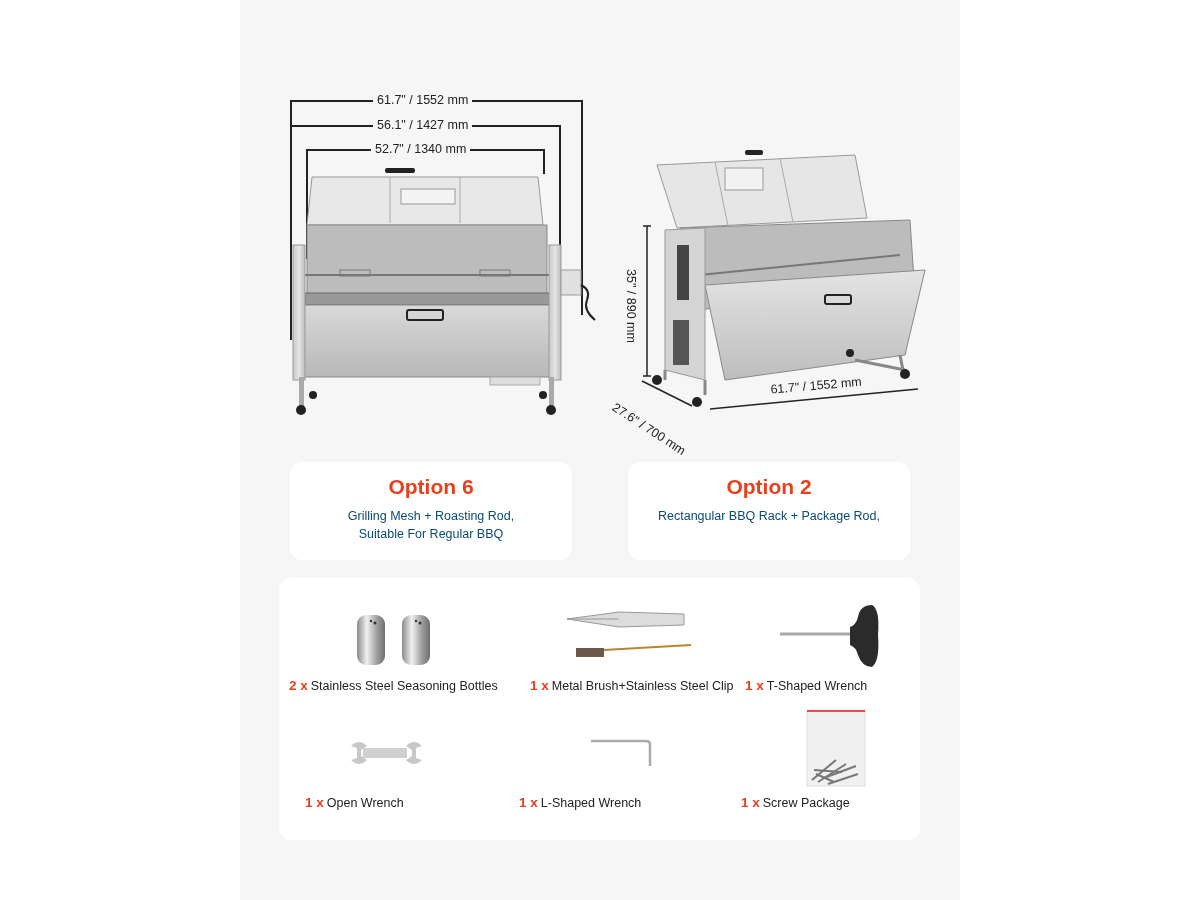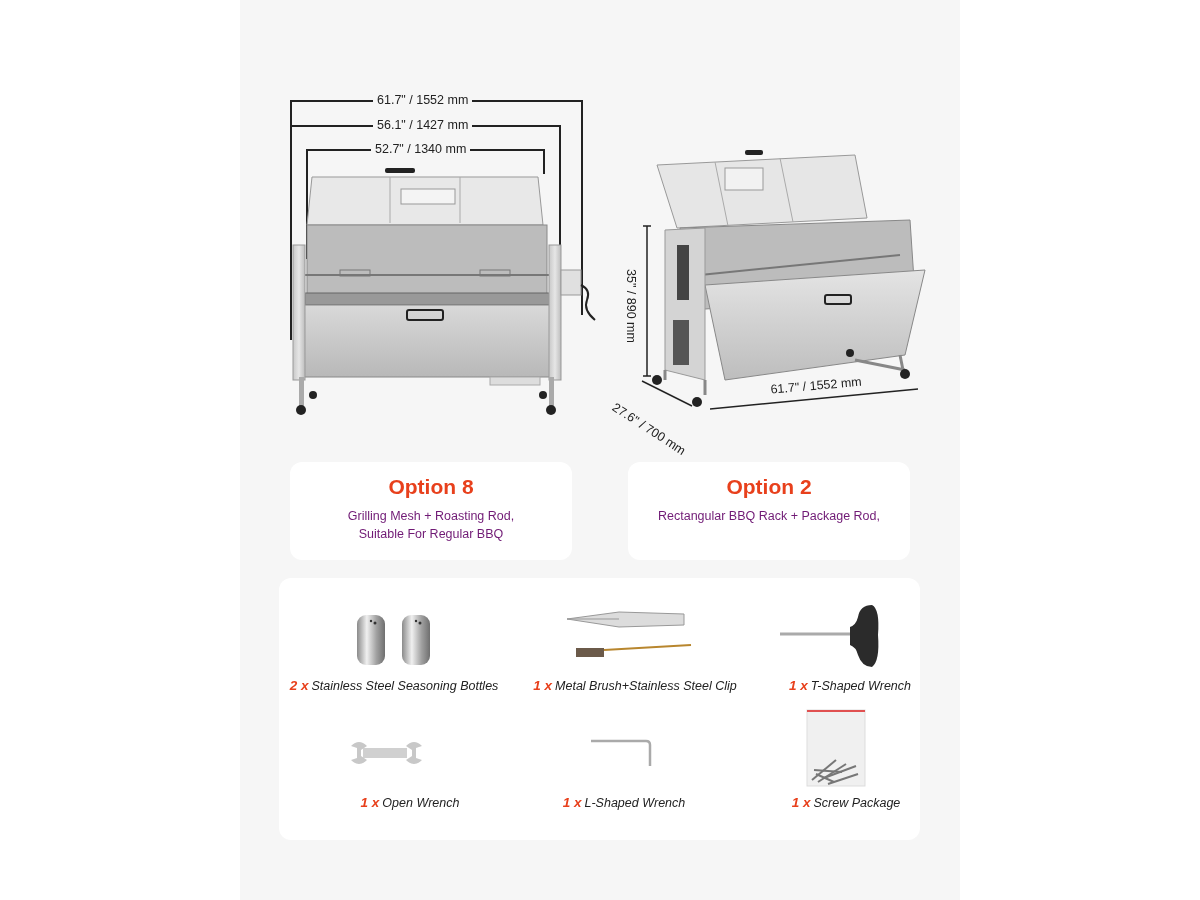--- a/index.html
+++ b/index.html
@@ -18,23 +18,23 @@
   }
   .line { position: absolute; background: #222; }
   .card {
     position: absolute; background: #ffffff; border-radius: 12px;
   }
   .opt-title {
     text-align: center; color: #e8401c; font-weight: bold; font-size: 21px;
     margin-top: 13px;
   }
   .opt-desc {
-    text-align: center; color: #701a75; font-size: 12.5px; line-height: 18px; margin-top: 8px;
-  }
-  .acc-item { position: absolute; width: 210px; text-align: center; font-style: italic; }
+    text-align: center; color: #0c4a6e; font-size: 12.5px; line-height: 18px; margin-top: 8px;
+  }
+  .acc-item { position: absolute; width: 210px; text-align: left; }
   .acc-label { font-size: 12.5px; color: #222; white-space: nowrap; }
   .acc-qty { color: #e8401c; font-weight: bold; font-size: 13.5px; margin-right: 3px; }
   .acc-pic { position: absolute; }
 </style>
 </head>
 <body>
 
 <div class="panel"></div>
 
 <div>
@@ -142,21 +142,21 @@
     <line x1="37" y1="251" x2="87" y2="276" stroke="#222" stroke-width="1.5"></line>
 
     <line x1="105" y1="279" x2="313" y2="259" stroke="#222" stroke-width="1.5"></line>
   </svg>
   <div class="dim-label" style="left:600px;top:297px;transform:rotate(90deg);transform-origin:left top;background:transparent;left:638px;top:265px;">35" / 890 mm</div>
   <div class="dim-label" style="left:614px;top:398px;transform:rotate(33deg);transform-origin:left top;background:transparent;">27.6" / 700 mm</div>
   <div class="dim-label" style="left:766px;top:383px;transform:rotate(-5deg);transform-origin:left top;background:transparent;">61.7" / 1552 mm</div>
 </div>
 
 <div class="card" style="left:290px;top:462px;width:282px;height:98px;">
-  <div class="opt-title">Option 8</div>
+  <div class="opt-title">Option 6</div>
   <div class="opt-desc">
     <div>Grilling Mesh + Roasting Rod,</div>
     <div>Suitable For Regular BBQ</div>
   </div>
 </div>
 <div class="card" style="left:628px;top:462px;width:282px;height:98px;">
   <div class="opt-title">Option 2</div>
   <div class="opt-desc">
     <div>Rectangular BBQ Rack + Package Rod,</div>
   </div>

